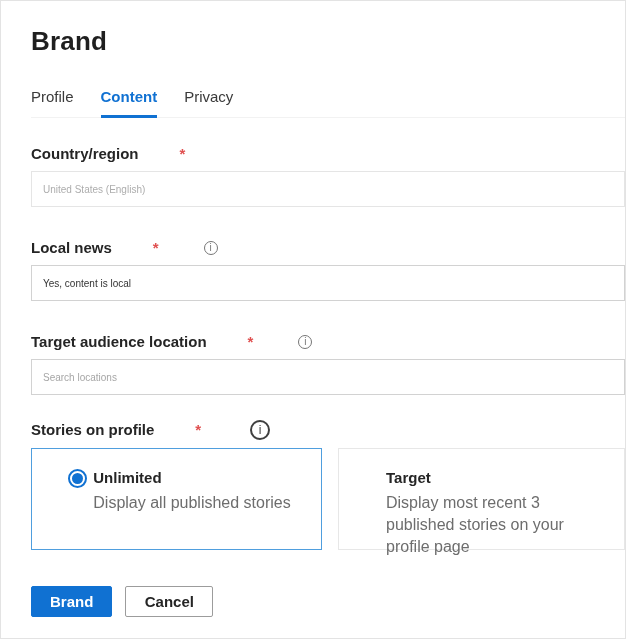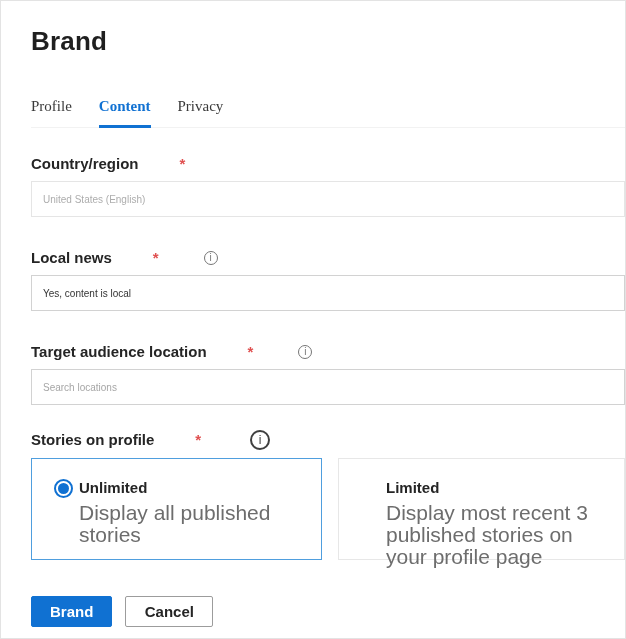--- a/index.html
+++ b/index.html
@@ -7,21 +7,21 @@
     --text:#252525; --text-secondary:#6d6d6d; --placeholder:#a6a6a6;
     --disabled-text:#adadad; --input-border:#d2d2d2; --input-border-disabled:#e5e5e5;
     --card-border:#e7e7e7; --tab-line:#f2f2f2; --cancel-border:#9c9c9c;
     --page-border:#e3e3e3; --info-icon:#767676; --info-icon-dark:#3f3f3f;
   }
   *{box-sizing:border-box;margin:0;padding:0;}
   body{margin:0;background:#fff;font-family:"Liberation Sans","DejaVu Sans",sans-serif;color:var(--text);}
   .page{position:relative;width:626px;height:639px;background:#fff;border:1px solid var(--page-border);
         padding-left:30px;overflow:hidden;}
   h1{font-size:26px;font-weight:700;margin-top:25px;letter-spacing:.2px;color:#1f1f1f;}
-  .tabs{display:flex;gap:27px;margin-top:41px;border-bottom:1px solid var(--tab-line);width:100%;font-family:Liberation Serif, serif;}
+  .tabs{display:flex;gap:27px;margin-top:31px;border-bottom:1px solid var(--tab-line);width:100%;}
   .tab{font-size:15px;padding-bottom:12px;color:#3a3a3a;cursor:pointer;}
   .tab--active{color:var(--accent);font-weight:700;padding-bottom:9px;border-bottom:3px solid var(--accent);margin-bottom:-1px;}
   .field{margin-top:27px;}
   .field + .field{margin-top:32px;}
   .label-row{display:flex;align-items:center;font-size:15px;font-weight:700;line-height:18px;gap:36px;}
   .req{color:var(--required);margin-left:5px;font-weight:700;}
   .info-sm{width:14px;height:14px;border:1px solid var(--info-icon);border-radius:50%;color:var(--info-icon);
            font-size:10px;font-weight:400;display:inline-flex;align-items:center;justify-content:center;
            margin-left:9px;line-height:1;cursor:default;}
   .info-lg{width:20px;height:20px;border:2px solid var(--info-icon-dark);border-radius:50%;color:var(--info-icon-dark);
@@ -37,21 +37,21 @@
   .card{display:flex;align-items:flex-start;border:1px solid var(--card-border);background:#fff;
         height:102px;padding:19px 16px 0 22px;cursor:pointer;}
   .card--selected{border-color:var(--card-selected-border);justify-content:center;}
   .card--first{width:291px;flex:none;}
   .card--grow{flex:1;}
   .radio{width:19px;height:19px;border-radius:50%;border:2px solid var(--accent);position:relative;flex:none;margin-top:1px;}
   .radio--on::after{content:"";position:absolute;inset:2px;border-radius:50%;background:var(--accent);}
   .radio--hidden{visibility:hidden;}
   .card-text{margin-left:6px;padding-left:0;min-width:0;}
   .card-title{font-size:15px;font-weight:700;line-height:20px;}
-  .card-desc{font-size:21px;color:var(--text-secondary);line-height:22px;margin-top:4px;max-width:240px;}
+  .card-desc{font-size:16px;color:var(--text-secondary);line-height:22px;margin-top:4px;max-width:240px;}
   .actions{display:flex;gap:13px;margin-top:36px;}
   .btn{height:31px;font-size:15px;font-family:inherit;font-weight:700;border-radius:2px;cursor:pointer;}
   .btn--primary{background:var(--accent);color:#fff;border:1px solid var(--accent);min-width:74px;padding:0 18px;}
   .btn--secondary{background:#fff;color:var(--text);border:1px solid var(--cancel-border);min-width:88px;padding:0 18px;}
 </style>
 </head>
 <body>
 
 <div class="page">
 
@@ -99,21 +99,21 @@
       <div class="card card--selected card--first">
         <span class="radio radio--on"></span>
         <div class="card-text">
           <div class="card-title">Unlimited</div>
           <div class="card-desc">Display all published stories</div>
         </div>
       </div>
       <div class="card card--grow">
         <span class="radio radio--hidden"></span>
         <div class="card-text">
-          <div class="card-title">Limited</div>
+          <div class="card-title">Target</div>
           <div class="card-desc">Display most recent 3 published stories on your profile page</div>
         </div>
       </div>
     </div>
   </div>
 
   <div class="actions">
     <button class="btn btn--primary">Brand</button>
     <button class="btn btn--secondary">Cancel</button>
   </div>

